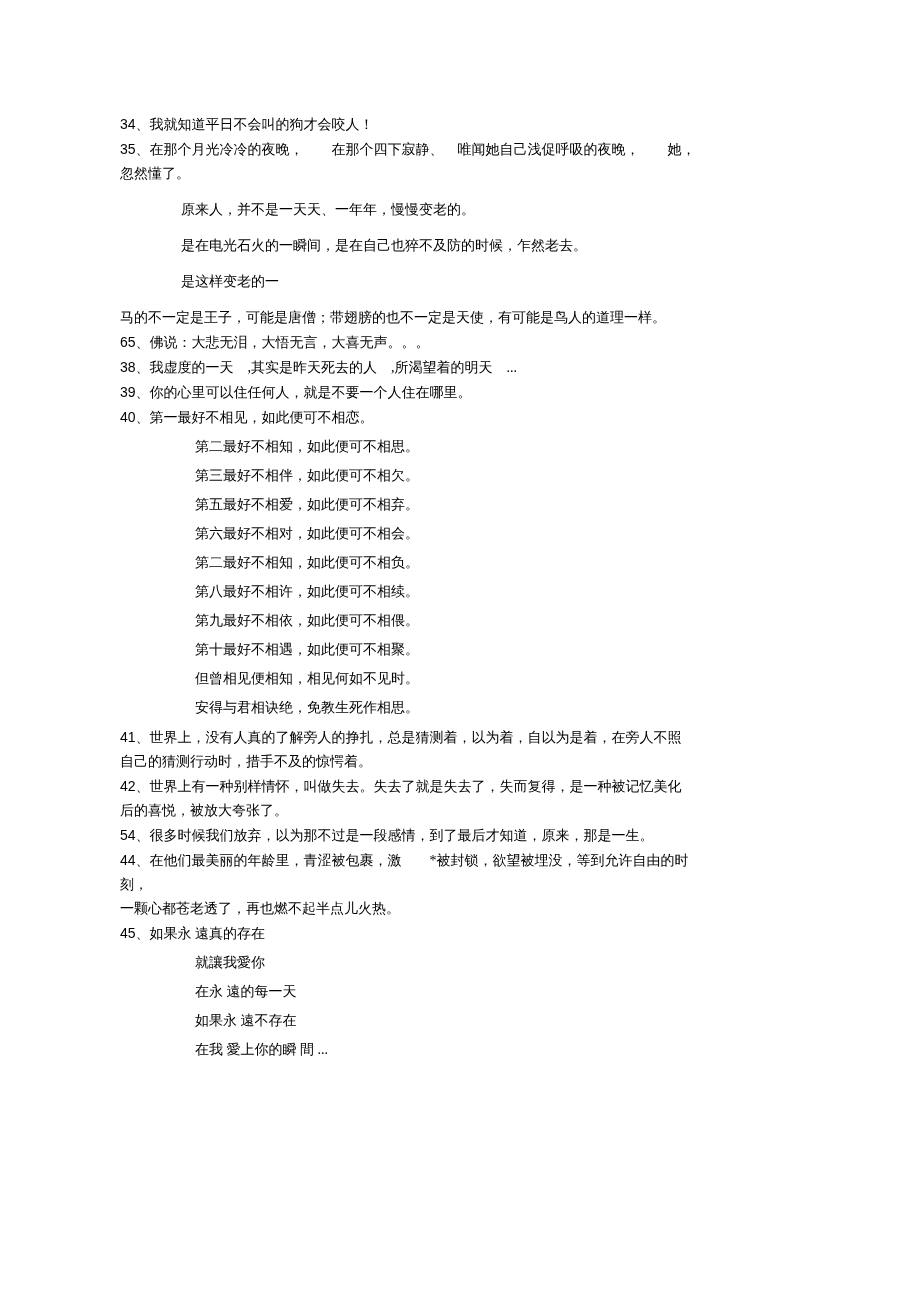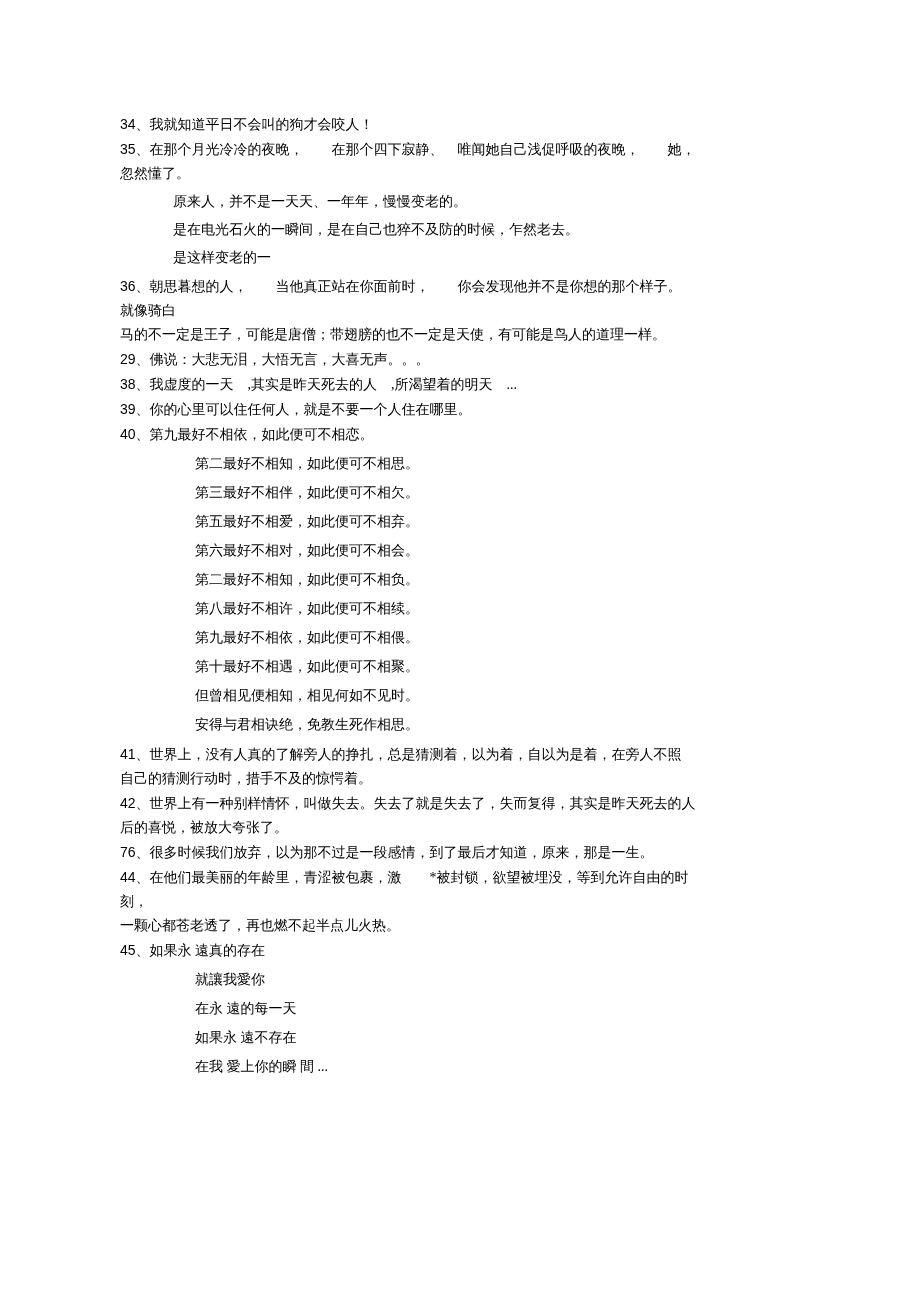--- a/index.html
+++ b/index.html
@@ -14,21 +14,21 @@
     padding: 112px 120px 0 120px;
     font-family: "SimSun", "Songti SC", serif;
     font-size: 14px;
     line-height: 24px;
     color: #000000;
   }
   .entry {
     margin: 0;
   }
   .cont {
-    margin: 4px;
+    margin: 12px;
     padding-left: 3.5em;
     text-indent: 0;
   }
   .cont-deep {
     margin: 5px;
     padding-left: 5em;
     text-indent: 0;
   }
   .num {
     font-family: Arial, "Helvetica Neue", Helvetica, sans-serif;
@@ -36,41 +36,40 @@
 </style>
 </head>
 <body>
 
 <div class="page" id="page">
     <p class="entry"><span class="num">34</span><span>、</span><span>我就知道平日不会叫的狗才会咬人！</span></p>
     <p class="entry"><span class="num">35</span><span>、</span><span>在那个月光冷冷的夜晚，　　在那个四下寂静、　唯闻她自己浅促呼吸的夜晚，　　她，　忽然懂了。</span></p>
     <p class="cont">原来人，并不是一天天、一年年，慢慢变老的。</p>
     <p class="cont">是在电光石火的一瞬间，是在自己也猝不及防的时候，乍然老去。</p>
     <p class="cont">是这样变老的一</p>
-    <p class="entry"><span class="num">36</span><span>、</span><span>朝思暮想的人，　　当他真正站在你面前时，　　你会发现他并不是你想的那个样子。　　就像骑白</span></p>
     <p class="entry">马的不一定是王子，可能是唐僧；带翅膀的也不一定是天使，有可能是鸟人的道理一样。</p>
-    <p class="entry"><span class="num">29</span><span>、</span><span>佛说：大悲无泪，大悟无言，大喜无声。。。</span></p>
+    <p class="entry"><span class="num">65</span><span>、</span><span>佛说：大悲无泪，大悟无言，大喜无声。。。</span></p>
     <p class="entry"><span class="num">38</span><span>、</span><span>我虚度的一天　,其实是昨天死去的人　,所渴望着的明天　...</span></p>
     <p class="entry"><span class="num">39</span><span>、</span><span>你的心里可以住任何人，就是不要一个人住在哪里。</span></p>
-    <p class="entry"><span class="num">40</span><span>、</span><span>第九最好不相依，如此便可不相恋。</span></p>
+    <p class="entry"><span class="num">40</span><span>、</span><span>第一最好不相见，如此便可不相恋。</span></p>
     <p class="cont-deep">第二最好不相知，如此便可不相思。</p>
     <p class="cont-deep">第三最好不相伴，如此便可不相欠。</p>
     <p class="cont-deep">第五最好不相爱，如此便可不相弃。</p>
     <p class="cont-deep">第六最好不相对，如此便可不相会。</p>
     <p class="cont-deep">第二最好不相知，如此便可不相负。</p>
     <p class="cont-deep">第八最好不相许，如此便可不相续。</p>
     <p class="cont-deep">第九最好不相依，如此便可不相偎。</p>
     <p class="cont-deep">第十最好不相遇，如此便可不相聚。</p>
     <p class="cont-deep">但曾相见便相知，相见何如不见时。</p>
     <p class="cont-deep">安得与君相诀绝，免教生死作相思。</p>
     <p class="entry"><span class="num">41</span><span>、</span><span>世界上，没有人真的了解旁人的挣扎，总是猜测着，以为着，自以为是着，在旁人不照</span></p>
     <p class="entry">自己的猜测行动时，措手不及的惊愕着。</p>
-    <p class="entry"><span class="num">42</span><span>、</span><span>世界上有一种别样情怀，叫做失去。失去了就是失去了，失而复得，其实是昨天死去的人</span></p>
+    <p class="entry"><span class="num">42</span><span>、</span><span>世界上有一种别样情怀，叫做失去。失去了就是失去了，失而复得，是一种被记忆美化</span></p>
     <p class="entry">后的喜悦，被放大夸张了。</p>
-    <p class="entry"><span class="num">76</span><span>、</span><span>很多时候我们放弃，以为那不过是一段感情，到了最后才知道，原来，那是一生。</span></p>
+    <p class="entry"><span class="num">54</span><span>、</span><span>很多时候我们放弃，以为那不过是一段感情，到了最后才知道，原来，那是一生。</span></p>
     <p class="entry"><span class="num">44</span><span>、</span><span>在他们最美丽的年龄里，青涩被包裹，激　　*被封锁，欲望被埋没，等到允许自由的时刻，</span></p>
     <p class="entry">一颗心都苍老透了，再也燃不起半点儿火热。</p>
     <p class="entry"><span class="num">45</span><span>、</span><span>如果永 遠真的存在</span></p>
     <p class="cont-deep">就讓我愛你</p>
     <p class="cont-deep">在永 遠的每一天</p>
     <p class="cont-deep">如果永 遠不存在</p>
     <p class="cont-deep">在我 愛上你的瞬 間 ...</p>
   </div>
 
 </body></html>

